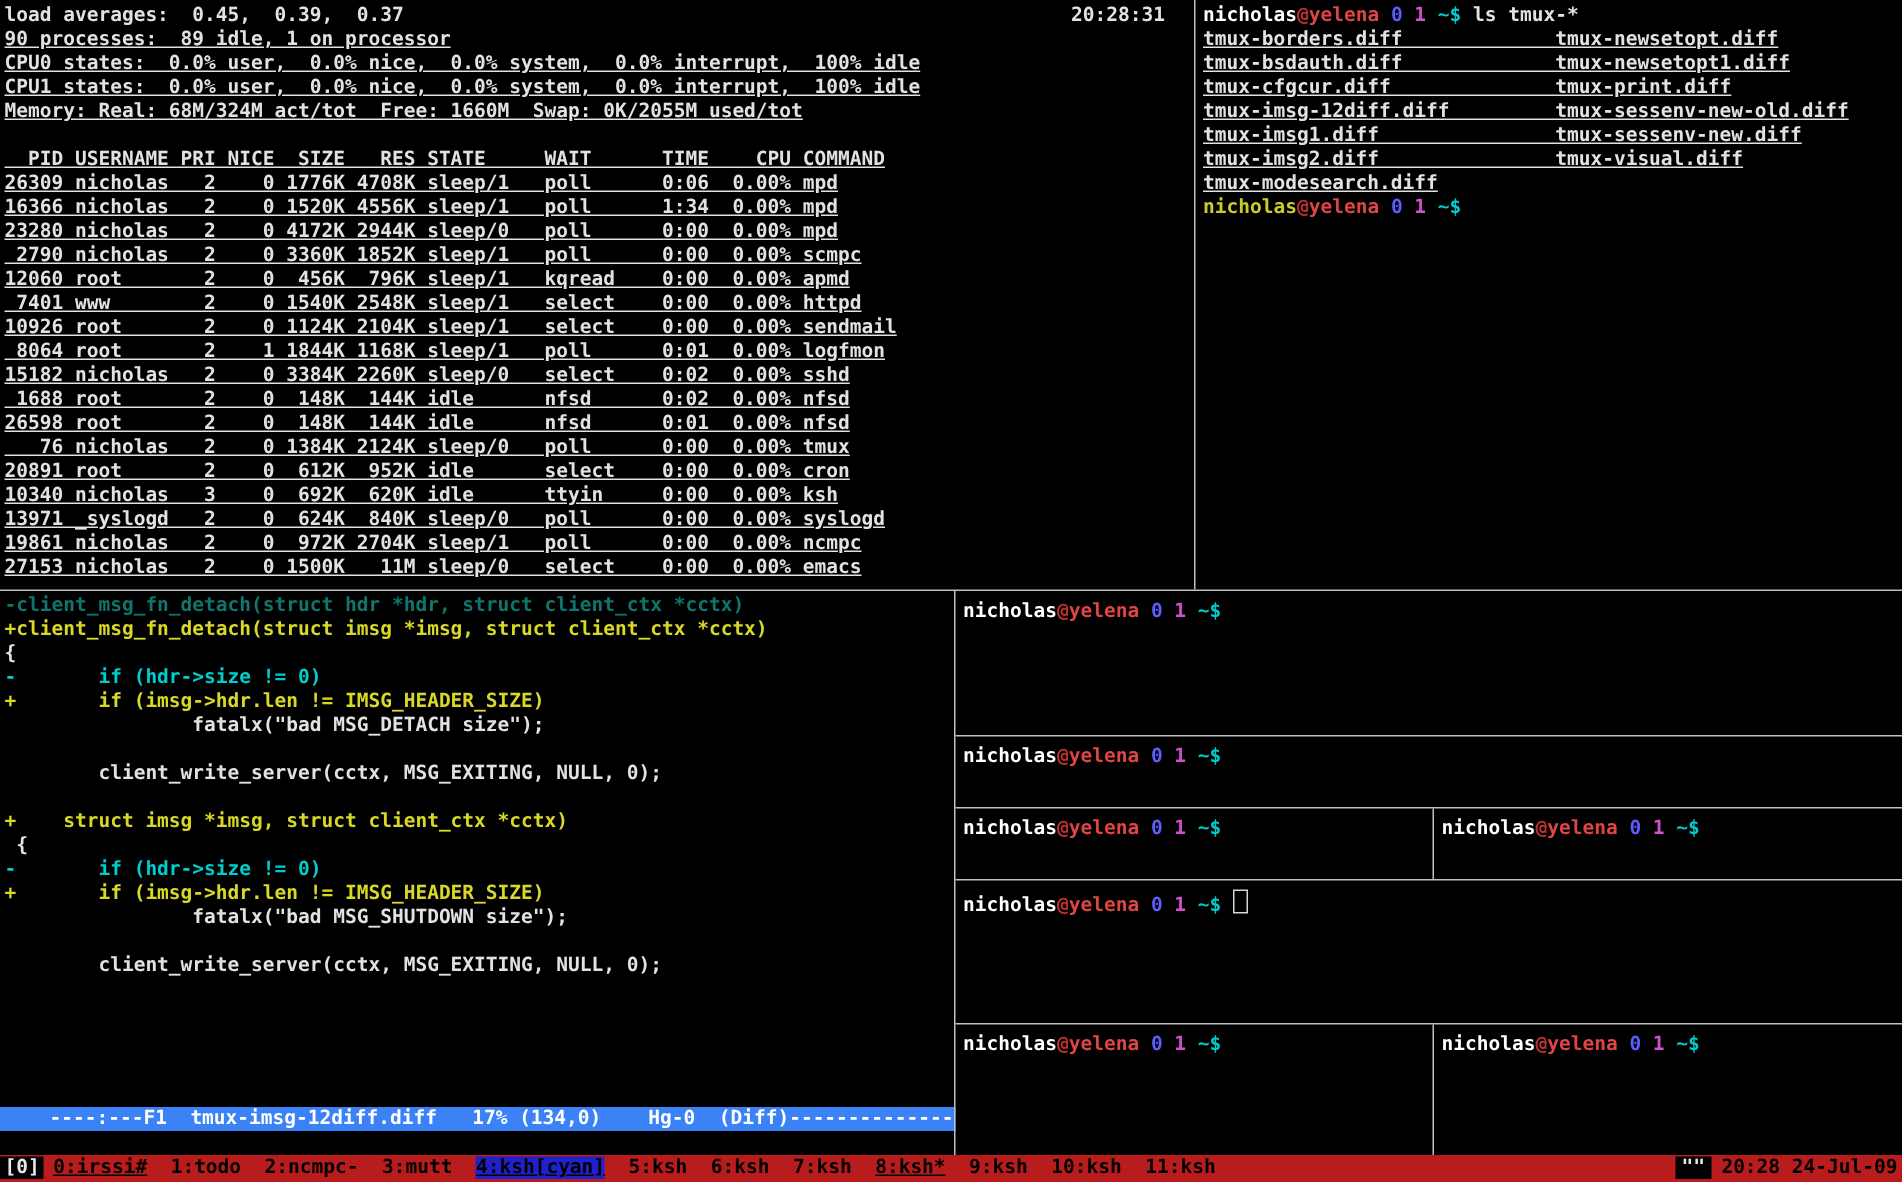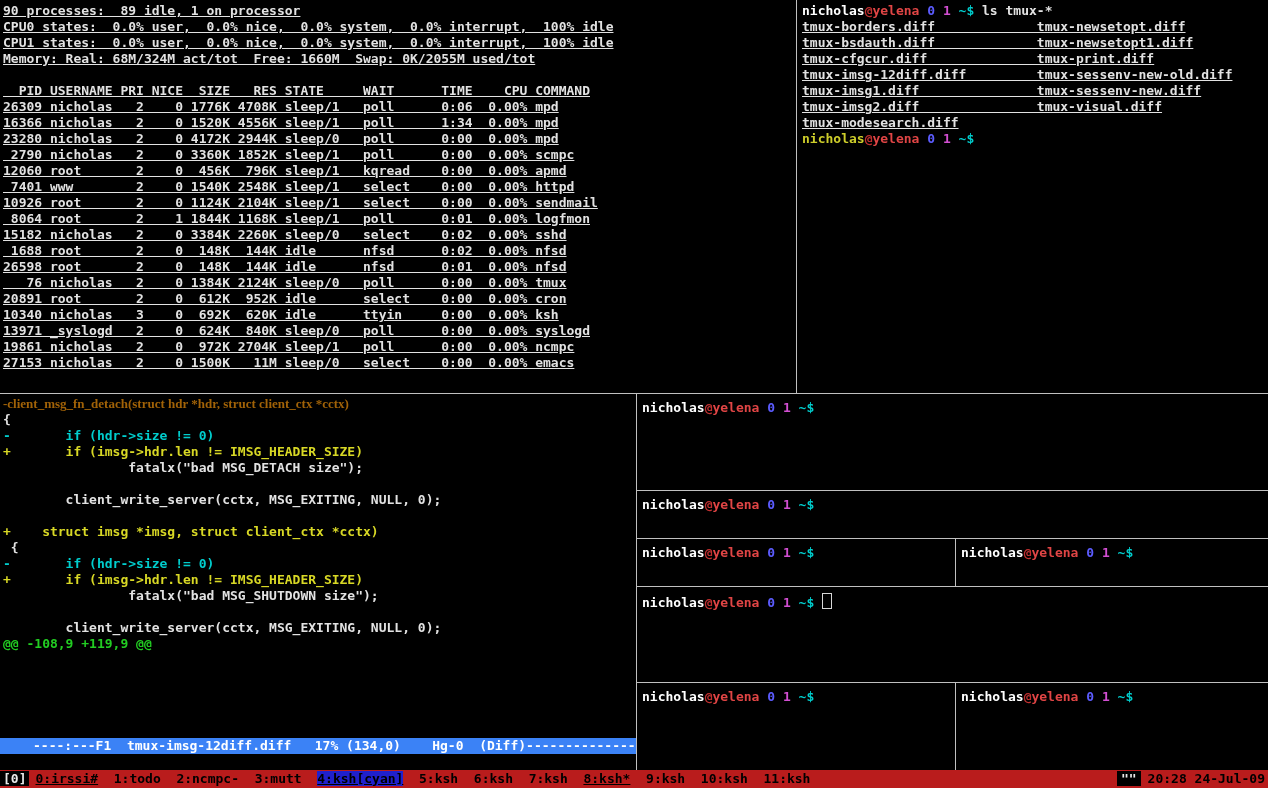--- a/index.html
+++ b/index.html
@@ -45,20 +45,21 @@
   .status-title{background:#000;color:#e8e8e8;padding:0 4px;margin-right:7px;}
   .cursor{display:inline-block;width:8px;height:14px;border:1px solid #d6d6d6;vertical-align:-2px;}
   .u{text-decoration:underline;}
 </style>
 </head>
 <body>
 
 <div id="screen">
 
   <div class="pane" id="pane-top-left">
+    <div class="line" id="line-load"><span>load averages:  0.45,  0.39,  0.37</span><span id="top-clock">20:28:31</span></div>
     <pre>90 processes:  89 idle, 1 on processor
 CPU0 states:  0.0% user,  0.0% nice,  0.0% system,  0.0% interrupt,  100% idle
 CPU1 states:  0.0% user,  0.0% nice,  0.0% system,  0.0% interrupt,  100% idle
 Memory: Real: 68M/324M act/tot  Free: 1660M  Swap: 0K/2055M used/tot</pre>
     <pre id="top-table">  PID USERNAME PRI NICE  SIZE   RES STATE     WAIT      TIME    CPU COMMAND
 26309 nicholas   2    0 1776K 4708K sleep/1   poll      0:06  0.00% mpd
 16366 nicholas   2    0 1520K 4556K sleep/1   poll      1:34  0.00% mpd
 23280 nicholas   2    0 4172K 2944K sleep/0   poll      0:00  0.00% mpd
  2790 nicholas   2    0 3360K 1852K sleep/1   poll      0:00  0.00% scmpc
 12060 root       2    0  456K  796K sleep/1   kqread    0:00  0.00% apmd
@@ -83,36 +84,36 @@
 tmux-cfgcur.diff              tmux-print.diff
 tmux-imsg-12diff.diff         tmux-sessenv-new-old.diff
 tmux-imsg1.diff               tmux-sessenv-new.diff
 tmux-imsg2.diff               tmux-visual.diff
 tmux-modesearch.diff</pre>
     <div class="line"><span><span style="color: rgb(205, 205, 42);">nicholas</span><span style="color: rgb(192, 48, 48);">@</span><span style="color: rgb(224, 69, 69);">yelena</span><span style="color: rgb(226, 226, 226);"> </span><span style="color: rgb(92, 92, 255);">0</span><span style="color: rgb(226, 226, 226);"> </span><span style="color: rgb(210, 79, 210);">1</span><span style="color: rgb(226, 226, 226);"> </span><span style="color: rgb(0, 205, 205);">~$ </span></span></div>
   </div>
 
   <div class="pane" id="pane-diff">
     <div data-difflines="">
-        <div style="color: #a16207; font-family: Liberation Serif, serif;">-client_msg_fn_detach(struct hdr *hdr, struct client_ctx *cctx)</div>
+        <div style="color: #0f766e;">-client_msg_fn_detach(struct hdr *hdr, struct client_ctx *cctx)</div>
+        <div style="color: rgb(216, 216, 37);">+client_msg_fn_detach(struct imsg *imsg, struct client_ctx *cctx)</div>
         <div style="color: rgb(226, 226, 226);">{</div>
         <div style="color: rgb(0, 205, 205);">-       if (hdr-&gt;size != 0)</div>
         <div style="color: rgb(216, 216, 37);">+       if (imsg-&gt;hdr.len != IMSG_HEADER_SIZE)</div>
         <div style="color: rgb(226, 226, 226);">                fatalx("bad MSG_DETACH size");</div>
         <div style="color: rgb(226, 226, 226);"> </div>
         <div style="color: rgb(226, 226, 226);">        client_write_server(cctx, MSG_EXITING, NULL, 0);</div>
         <div style="color: rgb(226, 226, 226);"> </div>
         <div style="color: rgb(216, 216, 37);">+    struct imsg *imsg, struct client_ctx *cctx)</div>
         <div style="color: rgb(226, 226, 226);"> {</div>
         <div style="color: rgb(0, 205, 205);">-       if (hdr-&gt;size != 0)</div>
         <div style="color: rgb(216, 216, 37);">+       if (imsg-&gt;hdr.len != IMSG_HEADER_SIZE)</div>
         <div style="color: rgb(226, 226, 226);">                fatalx("bad MSG_SHUTDOWN size");</div>
         <div style="color: rgb(226, 226, 226);"> </div>
         <div style="color: rgb(226, 226, 226);">        client_write_server(cctx, MSG_EXITING, NULL, 0);</div>
-        <div style="color: rgb(34, 205, 34);">@@ -108,9 +119,9 @@</div>
       </div>
     <div id="modeline"><span>----:---F1  </span><span class="file">tmux-imsg-12diff.diff</span><span>   17% (134,0)    Hg-0  (Diff)------------------</span></div>
   </div>
 
   <div class="pane shellpane" id="pane-sh1">
     <div class="line"><span><span style="color: rgb(255, 255, 255);">nicholas</span><span style="color: rgb(192, 48, 48);">@</span><span style="color: rgb(224, 69, 69);">yelena</span><span style="color: rgb(226, 226, 226);"> </span><span style="color: rgb(92, 92, 255);">0</span><span style="color: rgb(226, 226, 226);"> </span><span style="color: rgb(210, 79, 210);">1</span><span style="color: rgb(226, 226, 226);"> </span><span style="color: rgb(0, 205, 205);">~$ </span></span></div>
   </div>
   <div class="pane shellpane" id="pane-sh2">
     <div class="line"><span><span style="color: rgb(255, 255, 255);">nicholas</span><span style="color: rgb(192, 48, 48);">@</span><span style="color: rgb(224, 69, 69);">yelena</span><span style="color: rgb(226, 226, 226);"> </span><span style="color: rgb(92, 92, 255);">0</span><span style="color: rgb(226, 226, 226);"> </span><span style="color: rgb(210, 79, 210);">1</span><span style="color: rgb(226, 226, 226);"> </span><span style="color: rgb(0, 205, 205);">~$ </span></span></div>
   </div>

